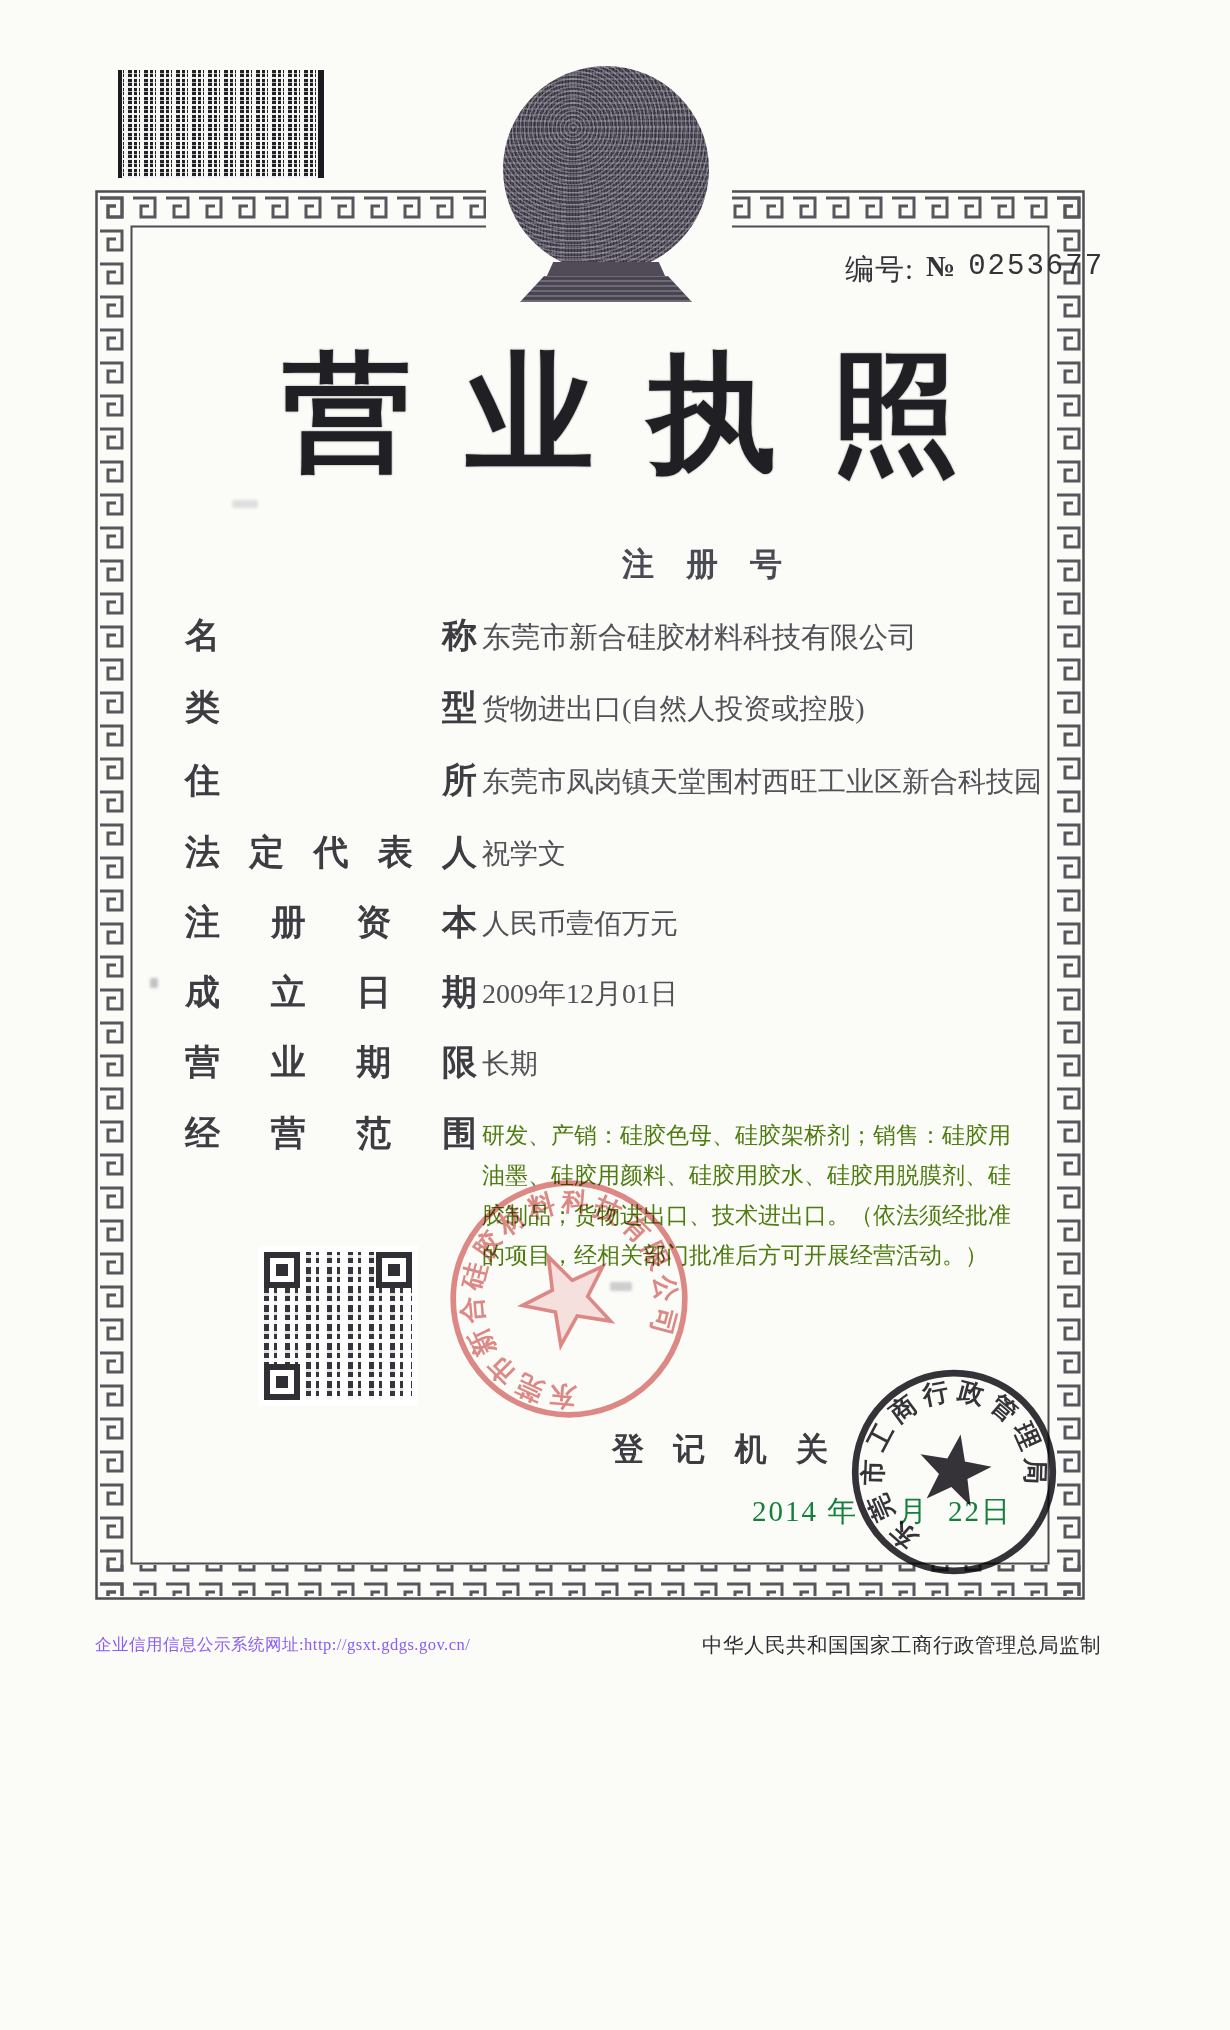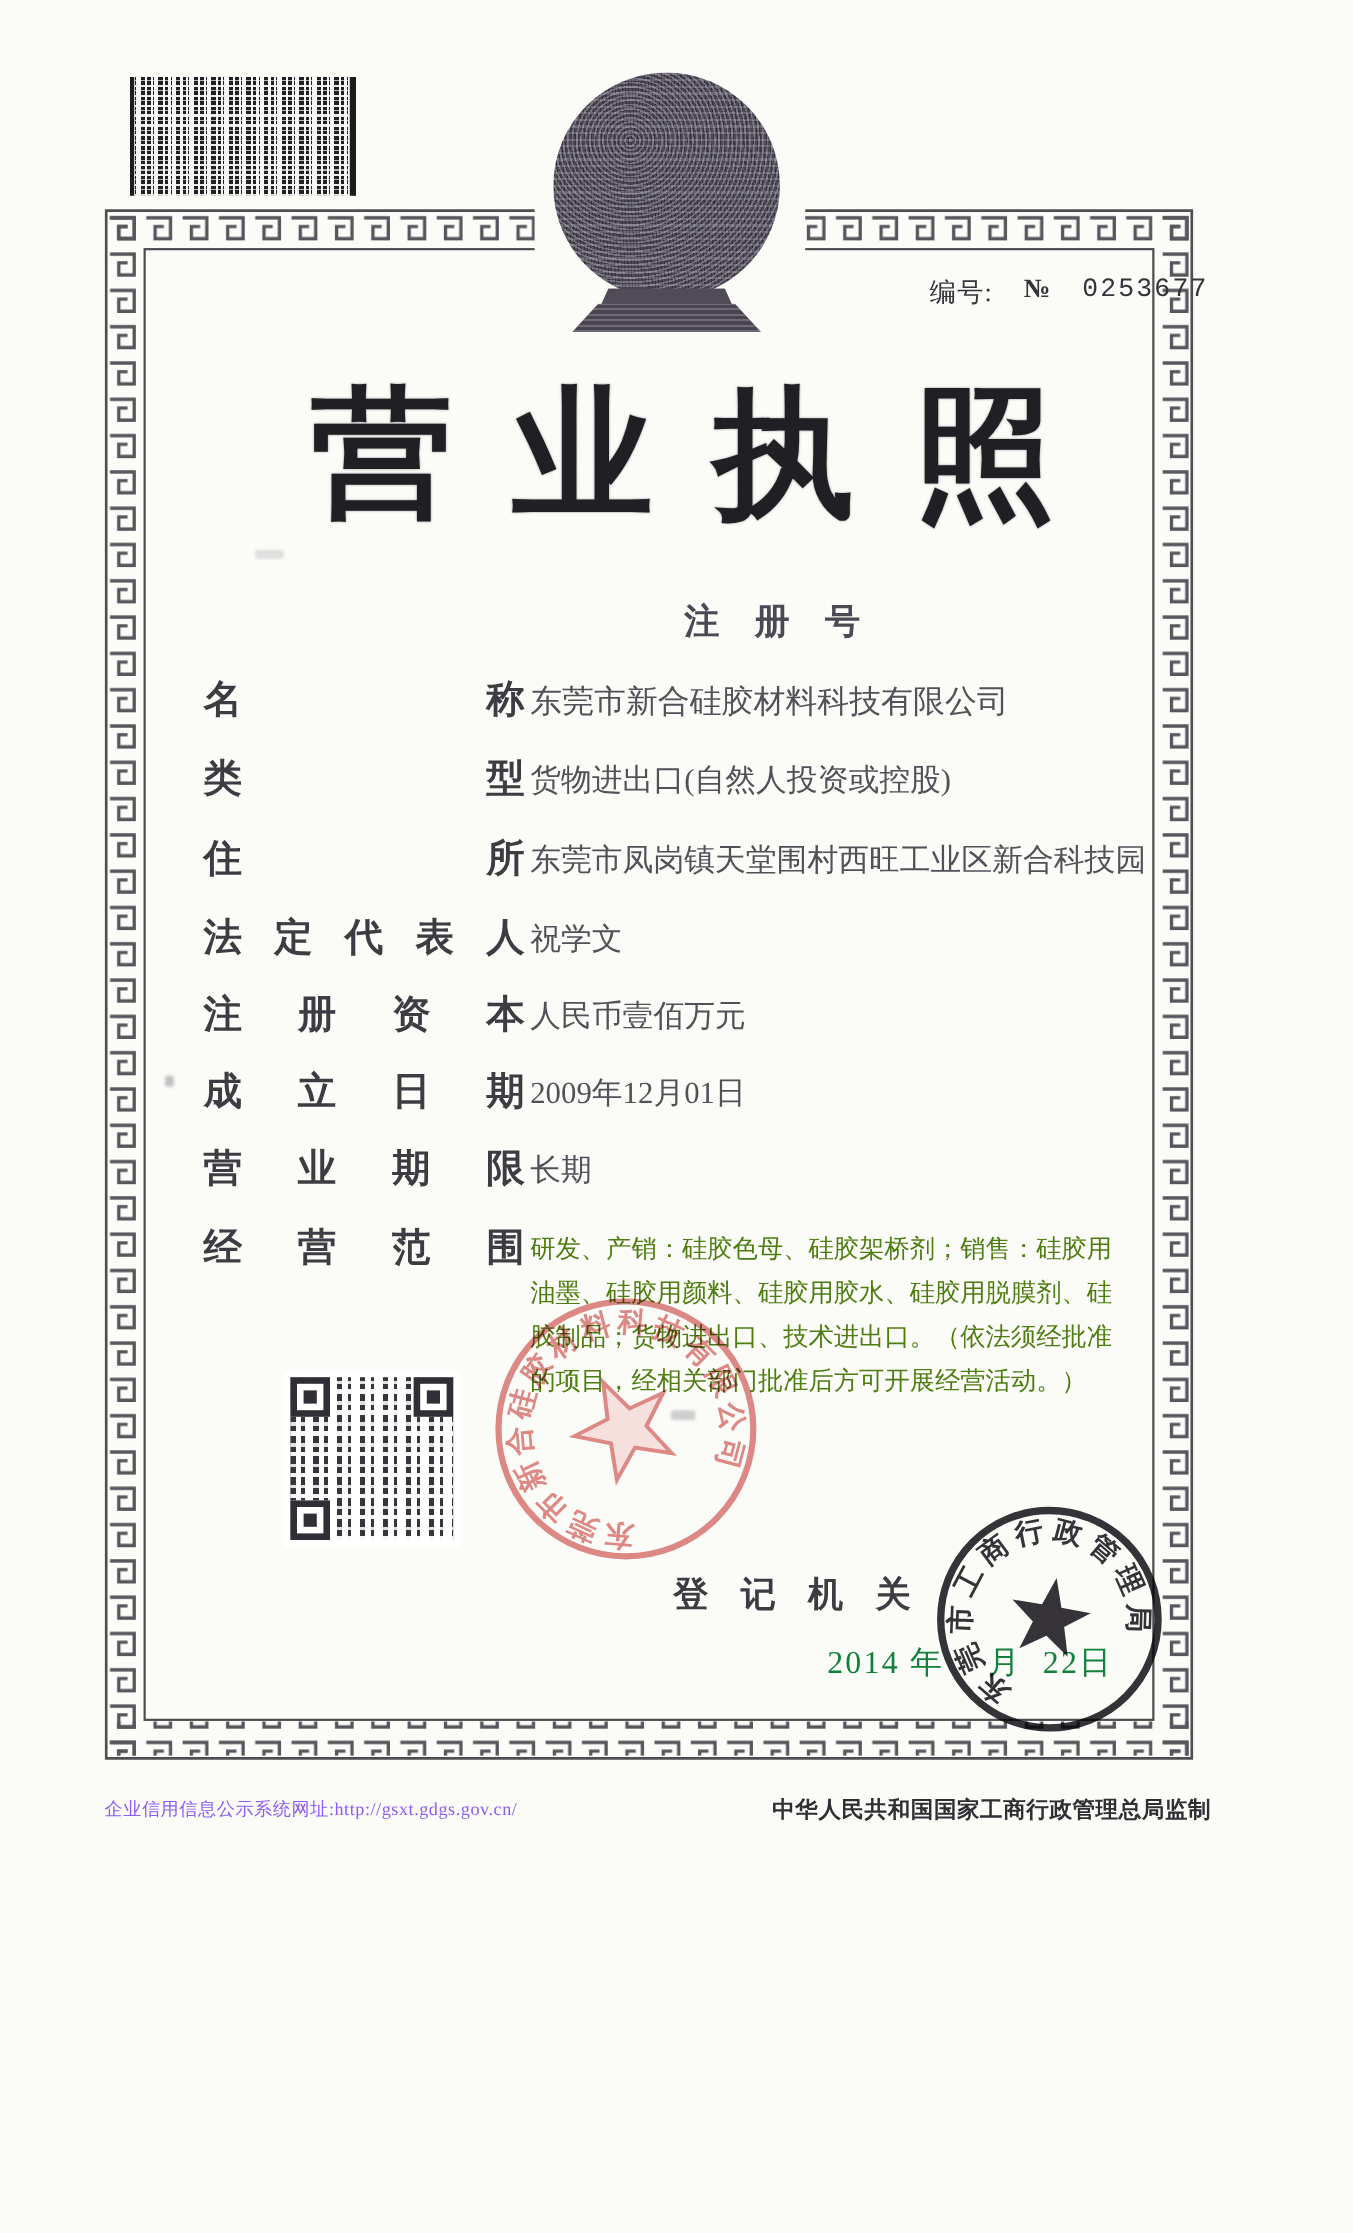--- a/index.html
+++ b/index.html
@@ -44,21 +44,21 @@
     clip-path:polygon(14% 0,86% 0,100% 100%,0 100%);
   }
 
   
   .frame { position:absolute; left:95px; top:190px; z-index:1; }
 
   
   .abs { position:absolute; }
   .spread { display:flex; justify-content:space-between; }
 
-  .serial { left:845px; top:250px; display:flex; gap:28px; font-size:24px; color:#33333a; letter-spacing:1px; z-index:4; }
+  .serial { left:845px; top:250px; display:flex; gap:12px; font-size:29px; color:#33333a; letter-spacing:1px; z-index:4; }
   .serial .num { font-family:"Liberation Mono", monospace; letter-spacing:2px; }
 
   .title {
     left:283px; top:338px; width:676px; height:156px; z-index:4;
     font-family:"DejaVu Sans", sans-serif; font-weight:900;
     font-size:128px; line-height:150px; color:#1f1f24;
     text-shadow:0 0 2px rgba(40,40,48,.55);
   }
 
   .reg-label { left:622px; top:543px; width:160px; font-size:32px; font-weight:700; color:#4a4a55; z-index:4; }
@@ -83,21 +83,21 @@
 
   
   .company-seal { position:absolute; left:446px; top:1176px; width:246px; height:246px; z-index:6; opacity:.82; mix-blend-mode:multiply; }
   .authority-stamp { position:absolute; left:840px; top:1358px; width:228px; height:228px; z-index:6; opacity:.93; mix-blend-mode:multiply; }
 
   .registrar { left:612px; top:1428px; width:216px; font-size:32px; font-weight:700; color:#3c3c42; z-index:4; }
   .date-part { top:1492px; font-size:29px; color:#15803d; letter-spacing:2px; z-index:4; }
 
   
   .footer-left { left:95px; top:1634px; font-size:16.5px; color:#8b5cf6; letter-spacing:.5px; z-index:4; }
-  .footer-right { left:702px; top:1631px; font-size:20.5px; font-weight:700; color:#2e2e33; letter-spacing:.5px; z-index:4; }
+  .footer-right { left:702px; top:1631px; font-size:20.5px; font-weight:400; color:#2e2e33; letter-spacing:.5px; z-index:4; }
 
   
   .smudge { position:absolute; background:rgba(90,90,100,.35); filter:blur(1.5px); border-radius:2px; z-index:3; }
 </style>
 </head>
 <body>
 
 <div class="page">
 
   <div class="barcode"></div>

